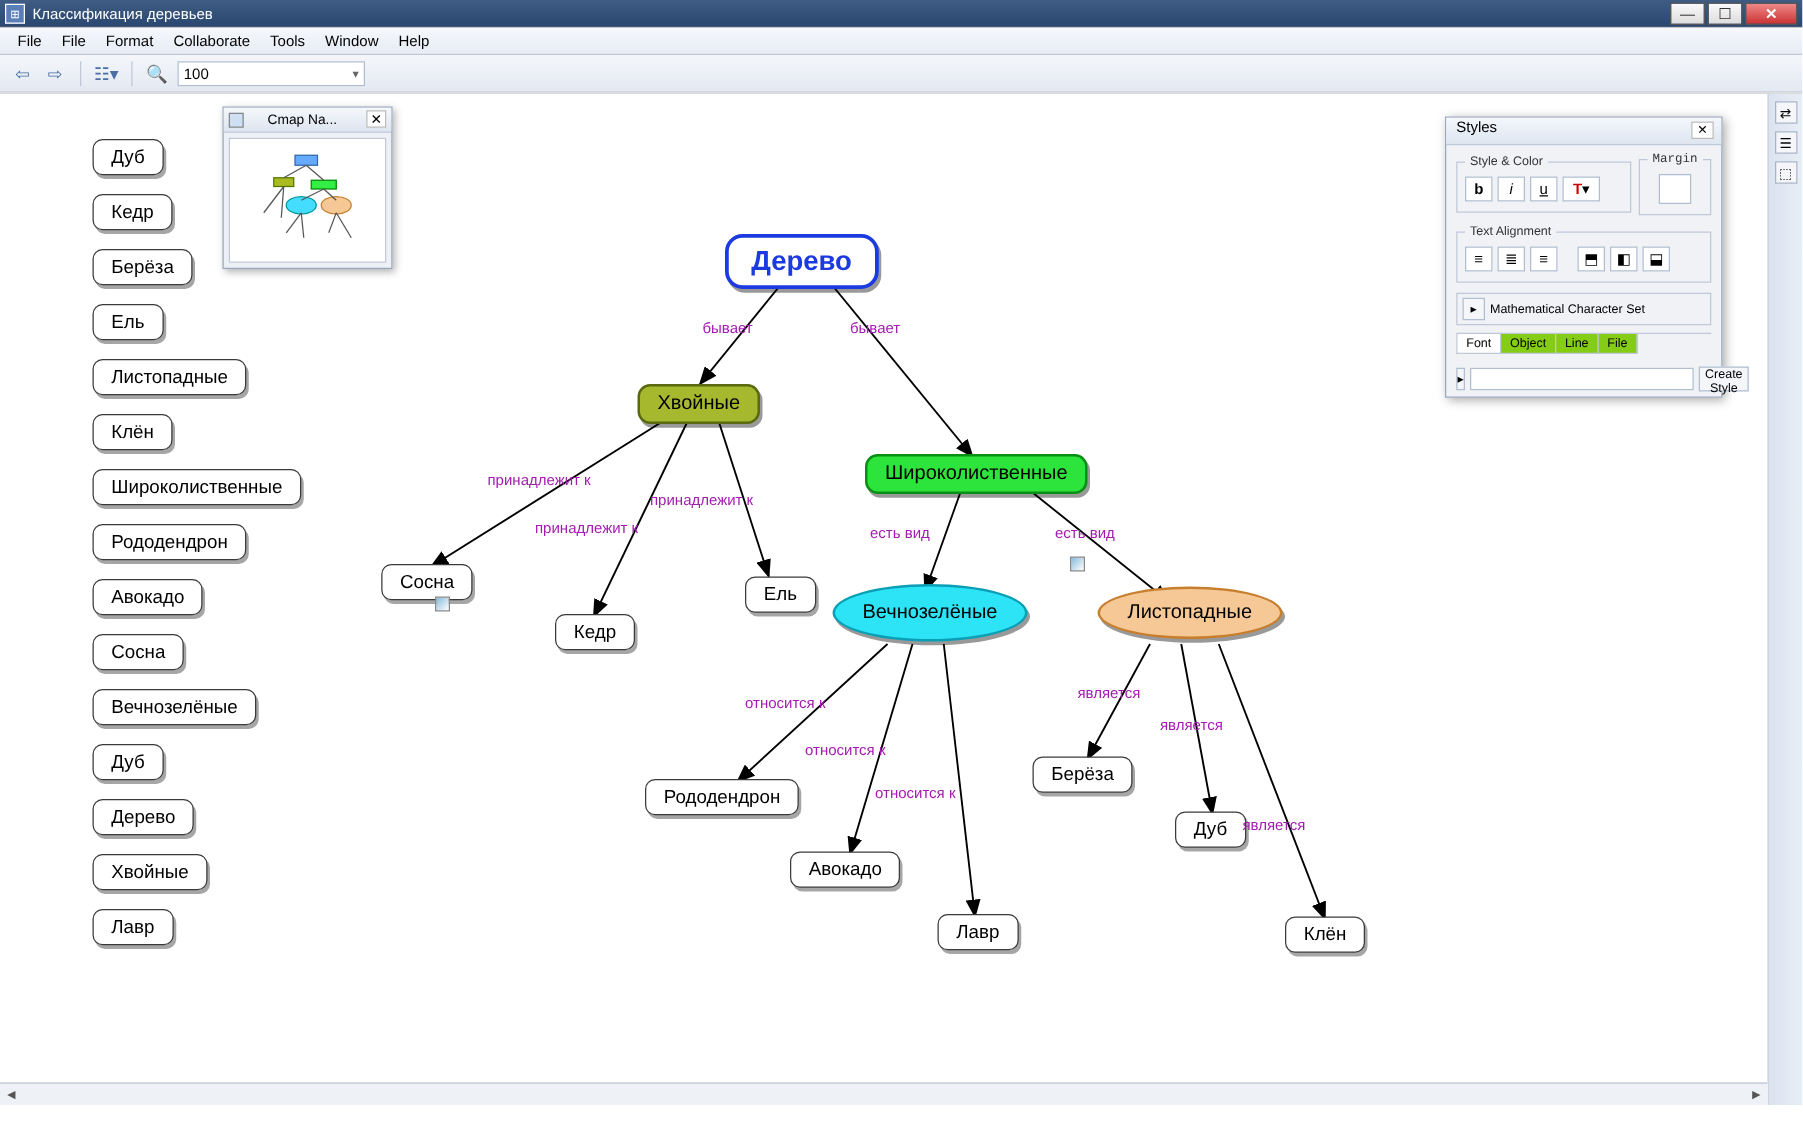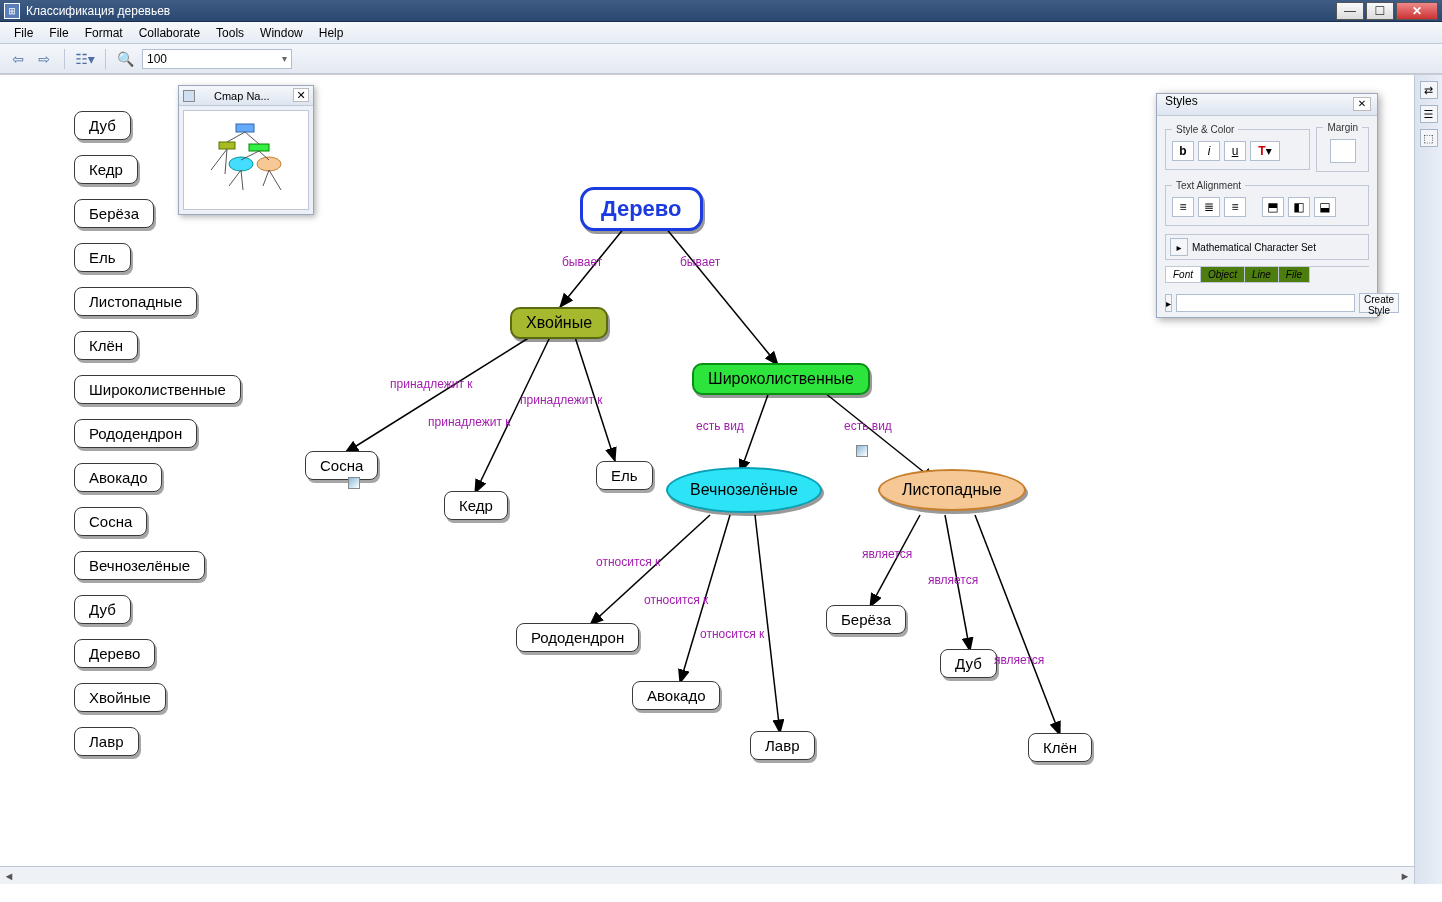--- a/index.html
+++ b/index.html
@@ -62,22 +62,22 @@
 .stylespanel { position:absolute; right:36px; top:18px; width:222px; background:#f0f2f6; border:1px solid #9aa8be; box-shadow:2px 2px 8px rgba(0,0,0,0.35); }
 .sphead { height:22px; display:flex; padding:0 8px; font-size:12px; background:linear-gradient(#f5f8fc,#dde5f0); border-bottom:1px solid #c0c8d8; position:relative; }
 .sphead .x { position:absolute; right:6px; top:3px; width:18px; height:14px; border:1px solid #bbb; background:#fff; text-align:center; font-size:10px; }
 .spbody { padding:6px 8px; }
 .fset { border:1px solid #c0c8d8; margin-bottom:8px; padding:6px 6px 8px 6px; position:relative; }
 .fset legend { font-size:10px; padding:0 4px; background:#f0f2f6; color:#333; }
 .selectish { height:18px; border:1px solid #b0bed0; background:#fff; display:inline-block; vertical-align:middle; position:relative; }
 .selectish:after { content:"▾"; position:absolute; right:3px; top:1px; font-size:10px; color:#666; }
 .row { display:flex; gap:4px; align-items:center; }
 .stylebtn { width:22px; height:20px; border:1px solid #b0bed0; background:#fff; display:flex; align-items:center; justify-content:center; font-size:12px; }
-.tabs { display:flex; border-top:1px solid #c0c8d8; margin-top:4px;font-style:italic; }
-.tab { border:1px solid #c0c8d8; border-top:none; padding:2px 7px; font-size:10px; background:#4d7c0f; margin-right:-1px; }
+.tabs { display:flex; border-top:1px solid #c0c8d8; margin-top:4px; }
+.tab { border:1px solid #c0c8d8; border-top:none; padding:2px 7px; font-size:10px; background:#84cc16; margin-right:-1px; }
 .tab.active { background:#fff; }
 .footer-row { display:flex; gap:4px; padding:4px 8px; align-items:center; }
 .sqbtn { width:18px; height:18px; border:1px solid #b0bed0; background:#f4f6fa; display:flex; align-items:center; justify-content:center; font-size:10px; }
 
 
 .hscroll { position:absolute; left:0; right:28px; bottom:0; height:18px; background:#eef1f6; border-top:1px solid #c0c8d8; display:flex; align-items:center; }
 .hscroll .arrow { width:18px; height:16px; display:flex; align-items:center; justify-content:center; font-size:11px; color:#555; }
 
 .tinyimg { width:12px; height:12px; border:1px solid #888; background:linear-gradient(135deg,#8bd,#fff); position:absolute; }
 </style>
@@ -242,21 +242,21 @@
                 </div>
               <div class="stylebtn">
                   <i>i</i>
                 </div>
               <div class="stylebtn">
                   <u>u</u>
                 </div>
               <div class="stylebtn" style="width:30px;"><span style="color:#c00;font-weight:bold;">T</span>▾</div>
             </div>
           </fieldset>
-          <fieldset class="fset" style="width:52px;">
+          <fieldset class="fset" style="width:52px;font-family:Liberation Mono, monospace;">
             <legend>Margin</legend>
             <div class="stylebtn" style="width:26px;height:24px;margin:auto;"></div>
           </fieldset>
         </div>
         <fieldset class="fset">
           <legend>Text Alignment</legend>
           <div class="row">
             <div class="stylebtn">≡</div>
             <div class="stylebtn">≣</div>
             <div class="stylebtn">≡</div>

